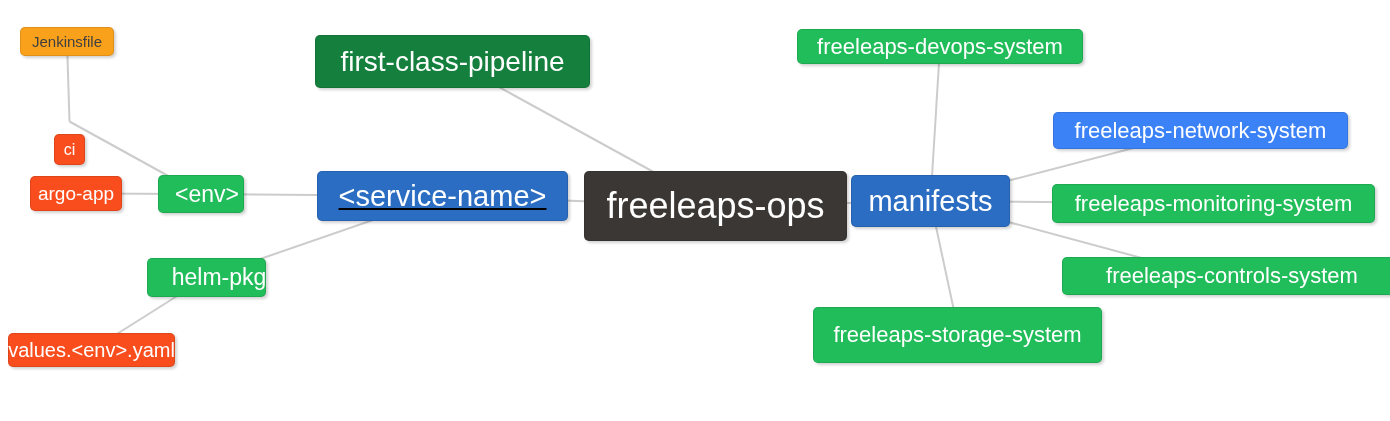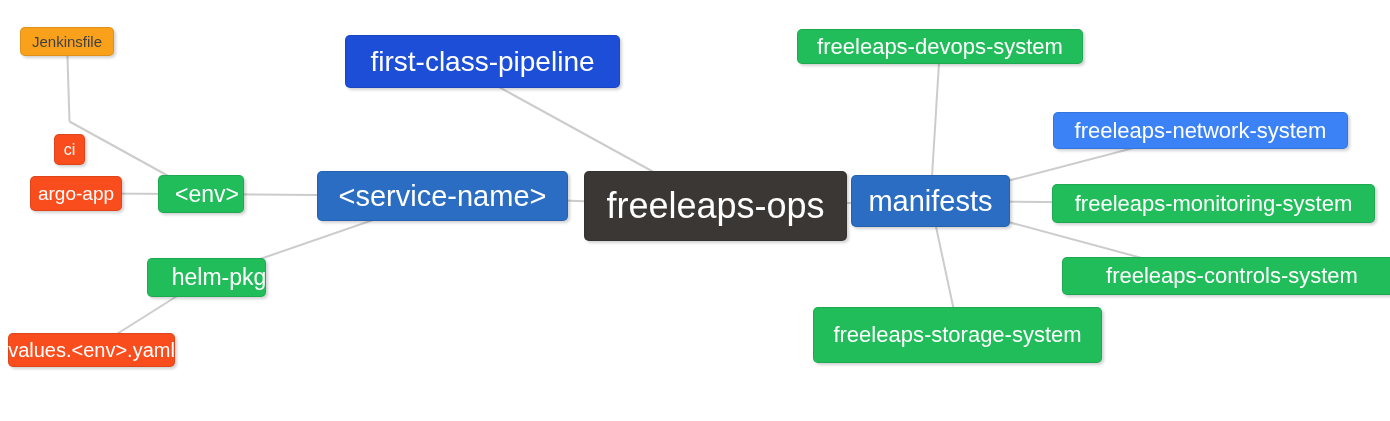--- a/index.html
+++ b/index.html
@@ -67,24 +67,24 @@
       </div>
       <div class="mm-node" style="left: 54px; top: 106px; width: 31px; height: 31px; background: rgb(249, 77, 29); margin-top: 28px;">
         <span class="mm-label" style="font-size: 16px; color: rgb(255, 255, 255);">ci</span>
       </div>
       <div class="mm-node" style="left: 30px; top: 176px; width: 92px; height: 35px; background: rgb(249, 77, 29); text-align: center;">
         <span class="mm-label" style="font-size: 19px; color: rgb(255, 255, 255);">argo-app</span>
       </div>
       <div class="mm-node" style="left: 158px; top: 175px; width: 86px; height: 38px; background: rgb(33, 189, 90); padding-left: 12px;">
         <span class="mm-label" style="font-size: 23px; color: rgb(255, 255, 255);">&lt;env&gt;</span>
       </div>
-      <div class="mm-node" style="left: 315px; top: 35px; width: 275px; height: 53px; background: #1d4ed8; margin-left: 30px;">
+      <div class="mm-node" style="left: 315px; top: 35px; width: 275px; height: 53px; background: #15803d;">
         <span class="mm-label" style="font-size: 28px; color: rgb(255, 255, 255);">first-class-pipeline</span>
       </div>
-      <div class="mm-node" style="left: 317px; top: 171px; width: 251px; height: 50px; background: rgb(42, 109, 194);">
+      <div class="mm-node" style="left: 317px; top: 171px; width: 251px; height: 50px; background: rgb(42, 109, 194); text-decoration: underline;">
         <span class="mm-label" style="font-size: 29px; color: rgb(255, 255, 255);">&lt;service-name&gt;</span>
       </div>
       <div class="mm-node" style="left: 584px; top: 171px; width: 263px; height: 70px; background: rgb(59, 55, 52);">
         <span class="mm-label" style="font-size: 36px; color: rgb(255, 255, 255);">freeleaps-ops</span>
       </div>
       <div class="mm-node" style="left: 851px; top: 175px; width: 159px; height: 52px; background: rgb(42, 109, 194);">
         <span class="mm-label" style="font-size: 29px; color: rgb(255, 255, 255);">manifests</span>
       </div>
       <div class="mm-node" style="left: 797px; top: 29px; width: 286px; height: 35px; background: rgb(33, 189, 90);">
         <span class="mm-label" style="font-size: 22px; color: rgb(255, 255, 255);">freeleaps-devops-system</span>

